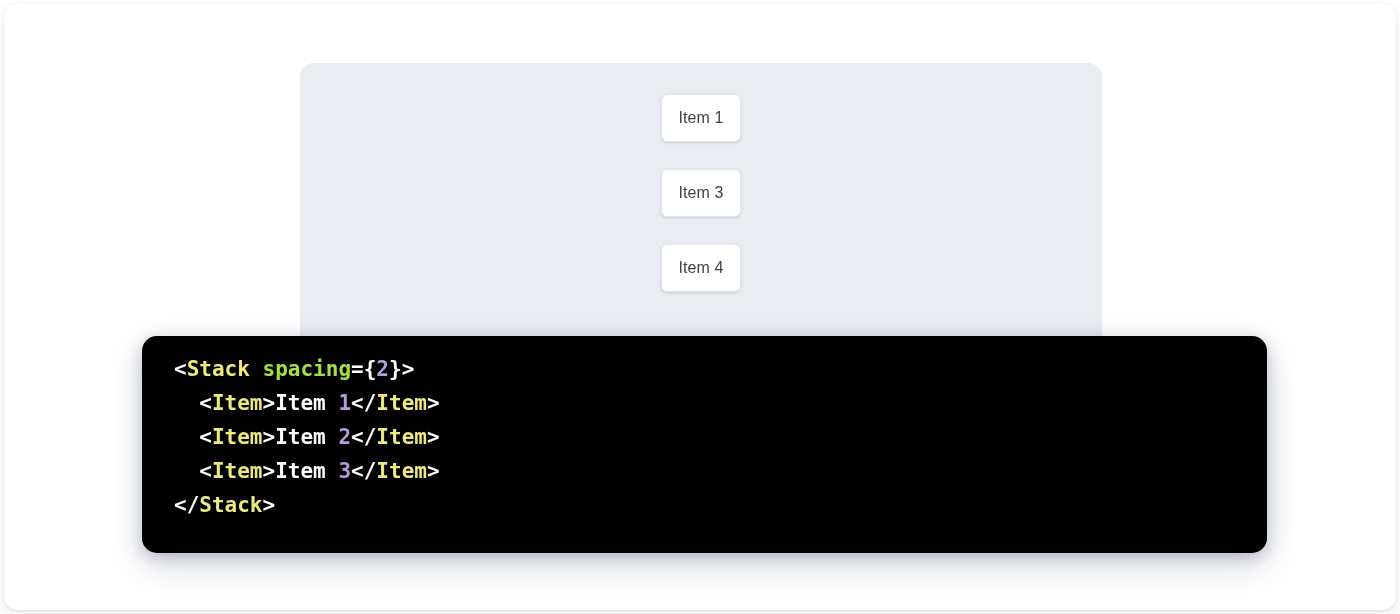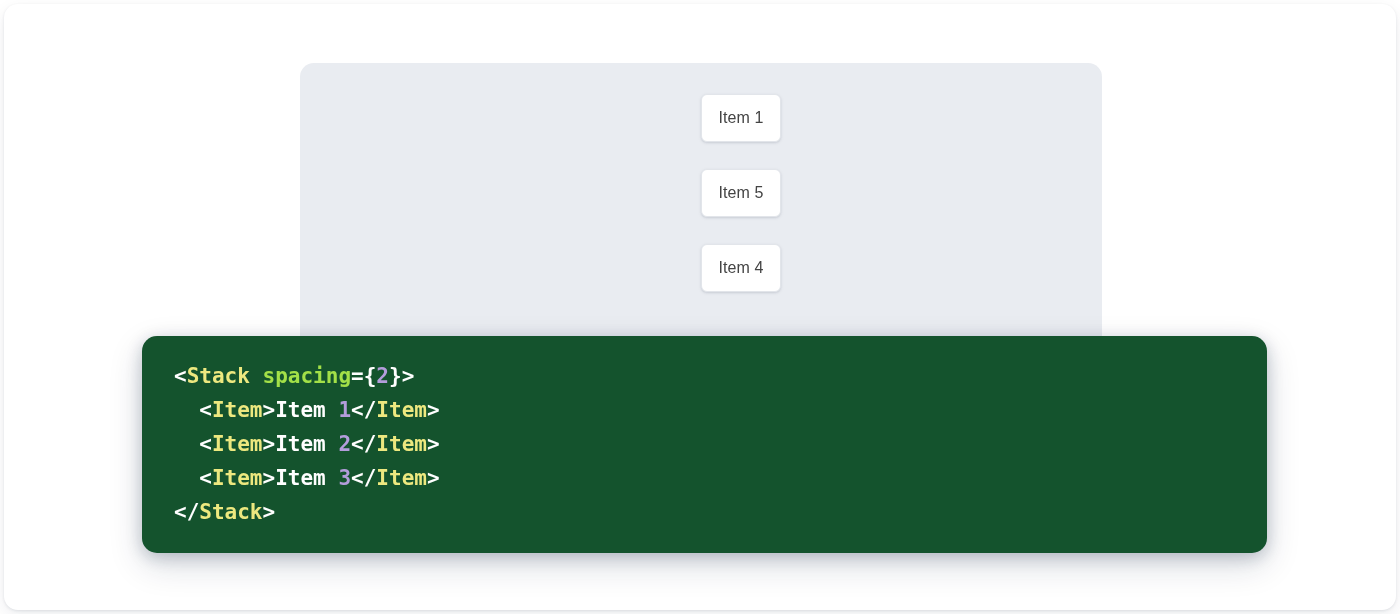--- a/index.html
+++ b/index.html
@@ -43,21 +43,20 @@
     position: absolute;
     left: 0;
     top: 0;
     width: 100%;
     padding-top: 31px;
     box-sizing: border-box;
     display: flex;
     flex-direction: column;
     align-items: center;
     gap: 27px;
-    margin-left: 40px;
   }
 
   .stack-item {
     width: 80px;
     height: 48px;
     background: #ffffff;
     border: 1px solid #e2e5ea;
     border-radius: 6px;
     box-shadow: 0 1px 2px rgba(25,35,60,0.10),
                 0 1px 4px rgba(25,35,60,0.06);
@@ -70,26 +69,26 @@
     box-sizing: border-box;
   }
 
   
   .code-block {
     position: absolute;
     left: 138px;
     top: 332px;
     width: 1125px;
     height: 217px;
-    background: #14532d;
+    background: #000000;
     border-radius: 15px;
     box-shadow: 0 4px 16px rgba(13,31,60,0.22),
                 0 12px 34px rgba(13,31,60,0.16);
     box-sizing: border-box;
-    padding: 23px 0 0 32px;
+    padding: 16px 0 0 32px;
     overflow: hidden;
   }
 
   .code-pre {
     margin: 0;
     font-family: "DejaVu Sans Mono", "Liberation Mono", monospace;
     font-size: 21px;
     line-height: 34px;
     white-space: pre;
     color: #ffffff;
@@ -109,21 +108,21 @@
 <body>
 
 <div class="frame">
 
   <div class="stage">
     <div class="stack">
       <div class="stack-item">
         <span>Item 1</span>
       </div>
       <div class="stack-item">
-        <span>Item 5</span>
+        <span>Item 3</span>
       </div>
       <div class="stack-item">
         <span>Item 4</span>
       </div>
     </div>
   </div>
 
   <div class="code-block">
     <pre class="code-pre" id="code-pre"><span class="code-line"><span class="tok-punct">&lt;</span><span class="tok-tag">Stack</span><span class="tok-punct"> </span><span class="tok-attr">spacing</span><span class="tok-punct">={</span><span class="tok-num">2</span><span class="tok-punct">}&gt;</span></span><span class="code-line"><span class="tok-punct">  &lt;</span><span class="tok-tag">Item</span><span class="tok-punct">&gt;</span><span class="tok-text">Item </span><span class="tok-num">1</span><span class="tok-punct">&lt;/</span><span class="tok-tag">Item</span><span class="tok-punct">&gt;</span></span><span class="code-line"><span class="tok-punct">  &lt;</span><span class="tok-tag">Item</span><span class="tok-punct">&gt;</span><span class="tok-text">Item </span><span class="tok-num">2</span><span class="tok-punct">&lt;/</span><span class="tok-tag">Item</span><span class="tok-punct">&gt;</span></span><span class="code-line"><span class="tok-punct">  &lt;</span><span class="tok-tag">Item</span><span class="tok-punct">&gt;</span><span class="tok-text">Item </span><span class="tok-num">3</span><span class="tok-punct">&lt;/</span><span class="tok-tag">Item</span><span class="tok-punct">&gt;</span></span><span class="code-line"><span class="tok-punct">&lt;/</span><span class="tok-tag">Stack</span><span class="tok-punct">&gt;</span></span></pre>
   </div>

